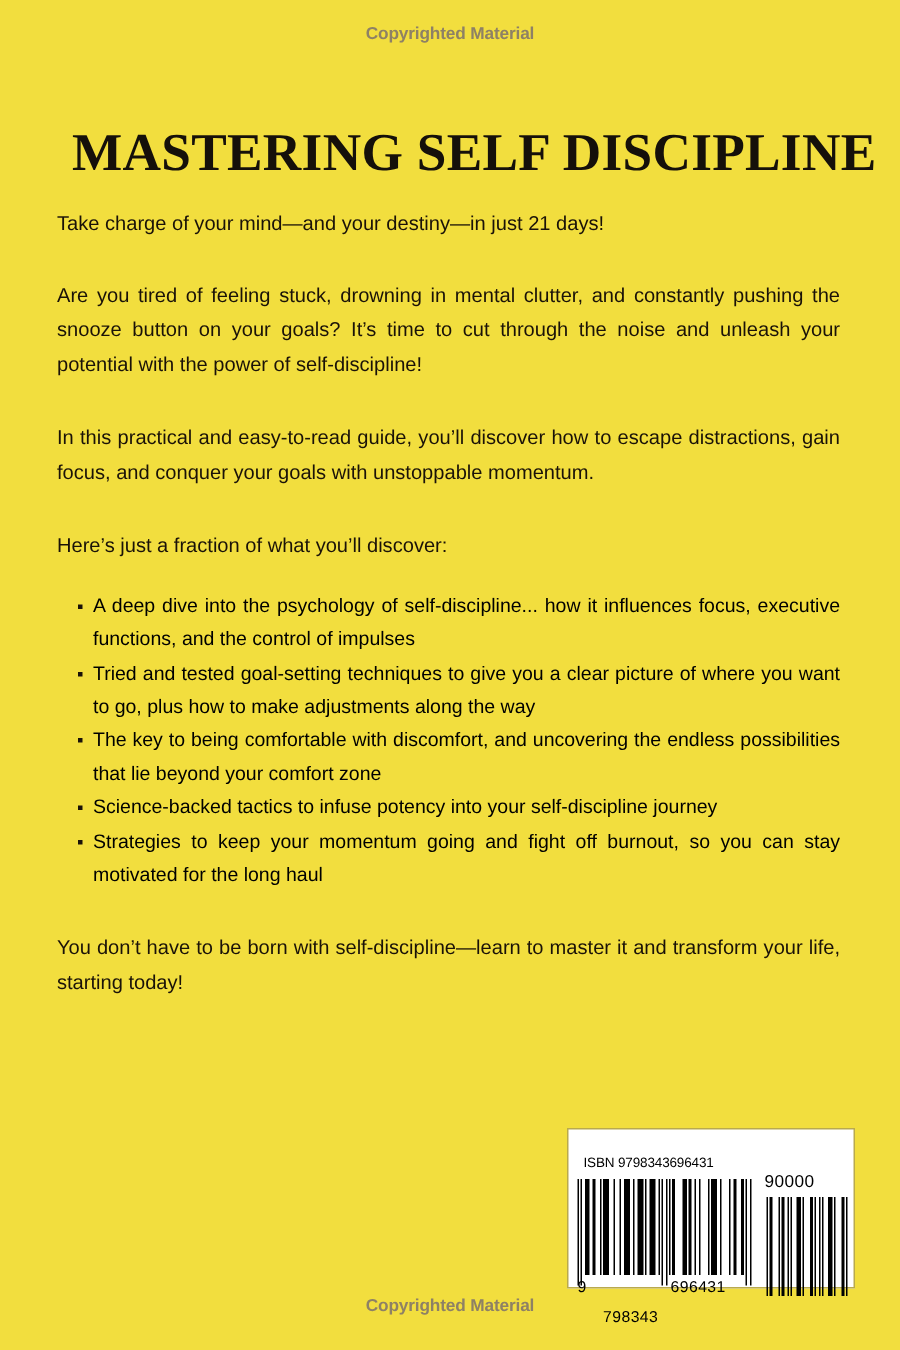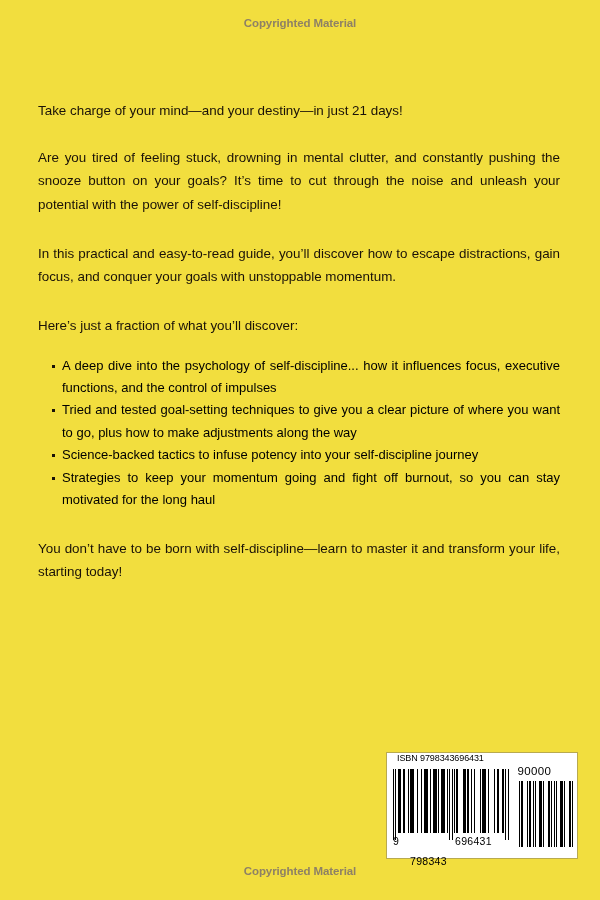--- a/index.html
+++ b/index.html
@@ -102,28 +102,28 @@
     font-size: 13.4px;
     line-height: 1.72;
     color: #1a1208;
     text-align: justify;
     margin-top: 26px;
   }
 
   
   .barcode-box {
     position: absolute;
-    left: 386px;
+    left: 378px;
     top: 752px;
     width: 192px;
     height: 107px;
     background: #ffffff;
     border: 1px solid #b9aa4e;
     box-sizing: border-box;
-    padding: 0 6px 0 6px;
+    padding: 17px 6px 0 6px;
   }
   .isbn-line {
     font-size: 9px;
     color: #000;
     letter-spacing: -0.1px;
     margin-left: 4px;
     margin-bottom: 2px;
     font-family: "Liberation Sans", sans-serif;
   }
   .barcode-row {
@@ -211,32 +211,34 @@
 </style>
 </head>
 <body>
 
 <div class="cover">
 
   <div class="copyright-top">Copyrighted Material</div>
 
   <div class="content">
 
+    <h1 class="book-title">MASTERING SELF DISCIPLINE</h1>
 
     <p class="tagline">Take charge of your mind—and your destiny—in just 21 days!</p>
 
     <p class="para">Are you tired of feeling stuck, drowning in mental clutter, and constantly pushing the snooze button on your goals? It’s time to cut through the noise and unleash your potential with the power of self-discipline!</p>
 
     <p class="para">In this practical and easy-to-read guide, you’ll discover how to escape distractions, gain focus, and conquer your goals with unstoppable momentum.</p>
 
     <p class="para lead-in">Here’s just a fraction of what you’ll discover:</p>
 
     <ul class="bullets">
       <li>A deep dive into the psychology of self-discipline... how it influences focus, executive functions, and the control of impulses</li>
       <li>Tried and tested goal-setting techniques to give you a clear picture of where you want to go, plus how to make adjustments along the way</li>
+      <li>The key to being comfortable with discomfort, and uncovering the endless possibilities that lie beyond your comfort zone</li>
       <li>Science-backed tactics to infuse potency into your self-discipline journey</li>
       <li>Strategies to keep your momentum going and fight off burnout, so you can stay motivated for the long haul</li>
     </ul>
 
     <p class="closing">You don’t have to be born with self-discipline—learn to master it and transform your life, starting today!</p>
 
   </div>
 
   <div class="barcode-box">
     <div class="isbn-line">ISBN 9798343696431</div>

